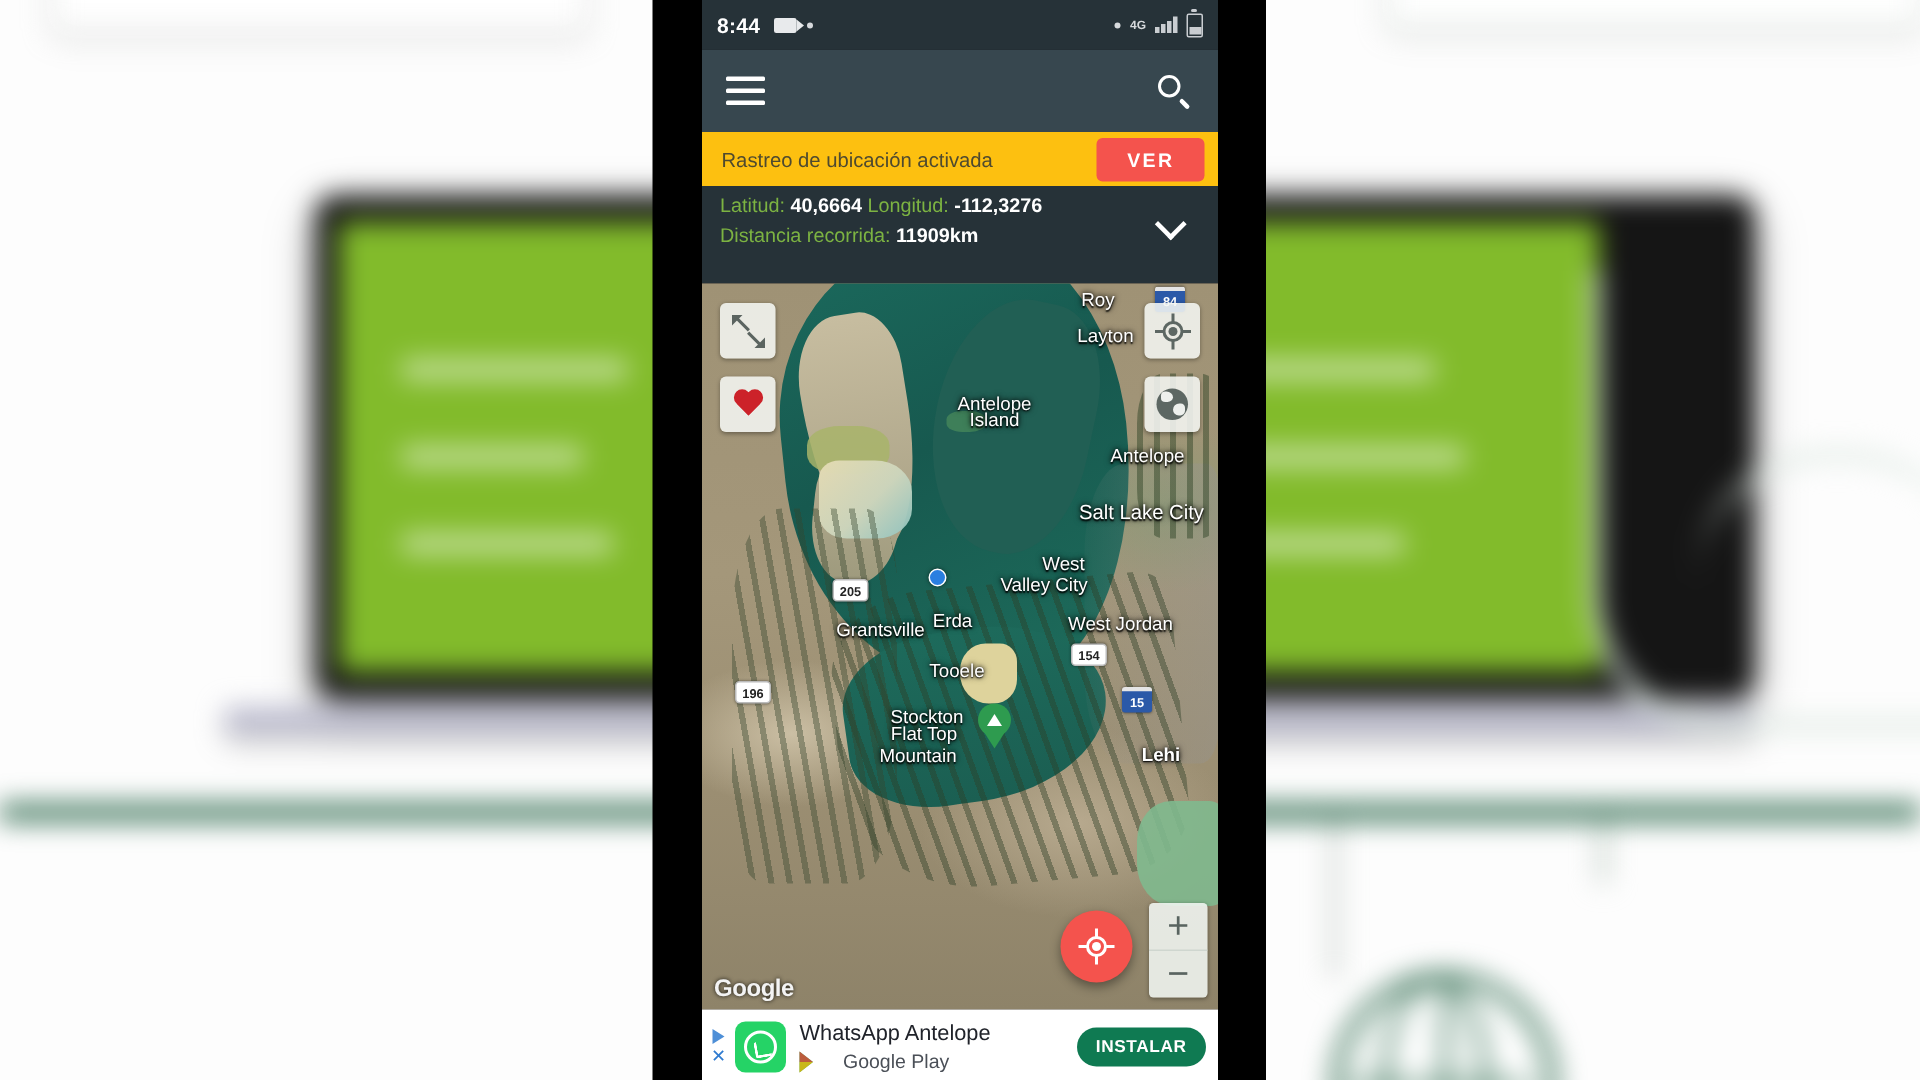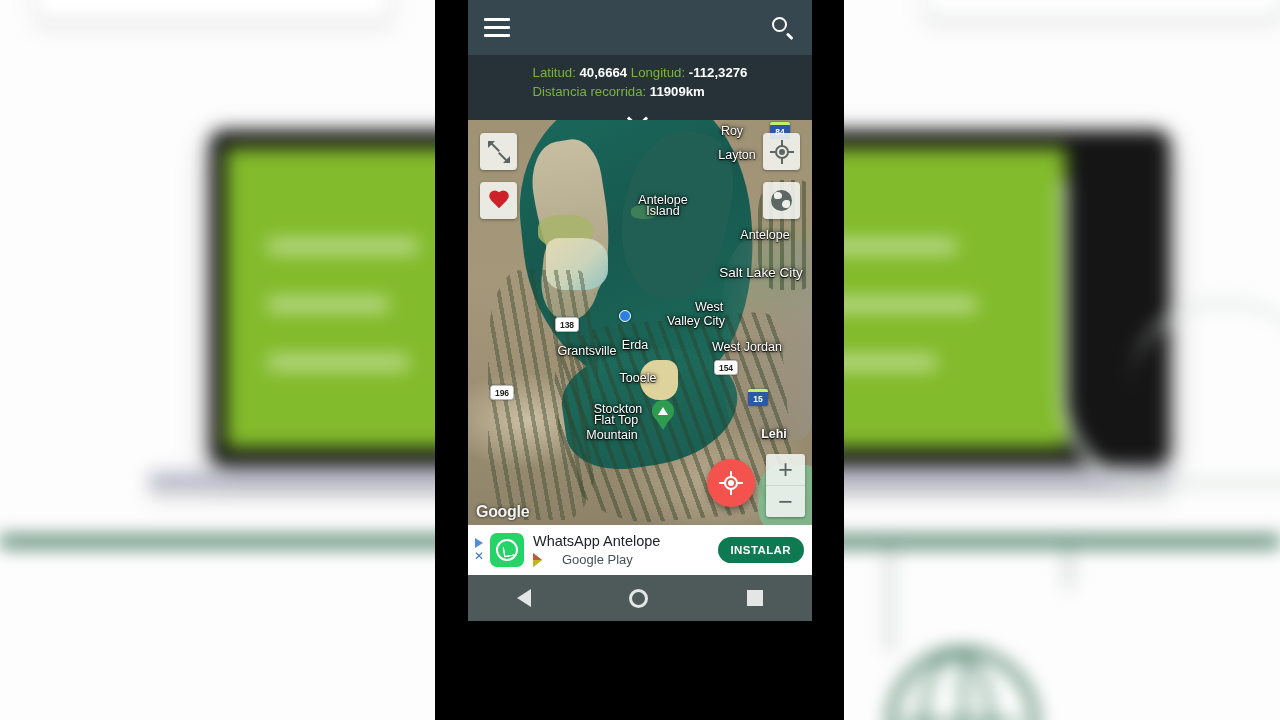--- a/index.html
+++ b/index.html
@@ -147,38 +147,38 @@
   .banner-text{font-size:13.5px;color:#4f4a2f;}
   .banner-btn{
     background:#f4534d;color:#fff;font-size:13px;font-weight:bold;letter-spacing:1.6px;
     padding:7px 20px;border-radius:4px;border:none;cursor:pointer;
     font-family:"Liberation Sans", sans-serif;
   }
 
   
   .infopanel{
     background:#263238;padding:8px 12px 28px 12px;box-sizing:border-box;
-    display:flex;align-items:center;height:65px;flex-direction:column;
+    display:flex;align-items:center;height:65px;
   }
   .info-lines{flex:1;line-height:1.45;}
   .info-row{font-size:13.2px;white-space:nowrap;overflow:hidden;text-overflow:ellipsis;}
   .lbl{color:#7cb342;}
   .val{color:#ffffff;font-weight:bold;}
   .chev{
     width:30px;height:30px;position:relative;cursor:pointer;flex:0 0 30px;margin-right:4px;
   }
   .chev:before{
     content:"";position:absolute;left:7px;top:10px;width:12px;height:12px;
     border-right:3px solid #fff;border-bottom:3px solid #fff;
     transform:rotate(45deg);
   }
 
   
   .map{
-    position:relative;height:405px;overflow:hidden;
+    position:relative;height:484px;overflow:hidden;
     background:#9d8f79;
   }
   .map-terrain{position:absolute;inset:0;}
   .t-base{
     position:absolute;inset:0;
     background:
       radial-gradient(ellipse 120px 70px at 60px 300px, #cbbfa4 0%, rgba(203,191,164,0) 70%),
       radial-gradient(ellipse 150px 90px at 250px 360px, #b7a98e 0%, rgba(183,169,142,0) 70%),
       radial-gradient(ellipse 110px 80px at 310px 150px, #8d9a72 0%, rgba(141,154,114,0) 70%),
       linear-gradient(180deg,#9f9275 0%, #a4977a 40%, #9b8e72 70%, #8e8369 100%);
@@ -274,21 +274,21 @@
     position:absolute;font-size:8.5px;font-weight:bold;
     display:flex;align-items:center;justify-content:center;
     box-shadow:0 0 2px rgba(0,0,0,.5);
   }
   .shield.us{
     background:#fff;color:#222;border-radius:3px;width:22px;height:13px;
     border:1px solid #bbb;
   }
   .shield.ih{
     background:#2b59a8;color:#fff;border-radius:2px;width:20px;height:14px;
-    border-top:3px solid #bef264;
+    border-top:3px solid #e5e5e5;
   }
   .dot-blue{
     position:absolute;width:10px;height:10px;border-radius:50%;
     background:#2a7fe0;border:1.5px solid #fff;box-shadow:0 0 3px rgba(0,0,0,.5);
   }
   .pin-green{
     position:absolute;width:22px;height:30px;
   }
   .pin-green .head{
     width:22px;height:22px;border-radius:50% 50% 50% 50%;background:#2e9b4f;
@@ -466,30 +466,53 @@
       <div class="ell"></div>
     </div>
   </div>
 </div>
 
 <div class="pillar l"></div>
 <div class="pillar r"></div>
 
 <div id="phone">
 
+  <div class="statusbar">
+    <div class="sb-time">8:44</div>
+    <div class="sb-icons-left">
+      <div class="sb-cam"></div>
+      <div class="sb-dot"></div>
+    </div>
+    <div class="sb-spacer"></div>
+    <div class="sb-icons-right">
+      <div class="sb-dot"></div>
+      <div class="sb-4g">4G</div>
+      <div class="sb-bars">
+          <i></i>
+          <i></i>
+          <i></i>
+          <i></i>
+        </div>
+      <div class="sb-batt"></div>
+    </div>
+  </div>
 
   <div class="appbar">
     <div class="ic-ham">
       <span></span>
         <span></span>
         <span></span>
     </div>
     <div class="ic-search"></div>
   </div>
 
+  <div class="banner">
+    <div class="banner-text">Rastreo de ubicación activada</div>
+    <button class="banner-btn">VER</button>
+  </div>
 
   <div class="infopanel">
     <div class="info-lines">
       <div class="info-row">
         <span class="lbl">Latitud:</span>
         <span class="val">40,6664</span>
         <span class="lbl">Longitud:</span>
         <span class="val">-112,3276</span>
       </div>
       <div class="info-row">
@@ -532,21 +555,21 @@
         <div class="maplabel c" style="left: 119px; top: 224px;">Grantsville</div>
         <div class="maplabel c" style="left: 167px; top: 218px;">Erda</div>
         <div class="maplabel c" style="left: 170px; top: 251px;">Tooele</div>
         <div class="maplabel c" style="left: 150px; top: 282px;">Stockton</div>
         <div class="maplabel c" style="left: 148px; top: 293px;">Flat Top</div>
         <div class="maplabel c" style="left: 144px; top: 308px; text-align: right;">Mountain</div>
         <div class="maplabel c" style="left: 306px; top: 307px; font-weight: bold;">Lehi</div>
       </div>
     <div id="map-shields">
         <div class="shield ih" style="left: 302px; top: 2px;">84</div>
-        <div class="shield us" style="left: 87px; top: 197px;">138</div>
+        <div class="shield us" style="left: 87px; top: 197px;">205</div>
         <div class="shield us" style="left: 22px; top: 265px;">196</div>
         <div class="shield us" style="left: 246px; top: 240px;">154</div>
         <div class="shield ih" style="left: 280px; top: 269px;">15</div>
       </div>
 
     <div class="dot-blue" style="left:151px;top:190px;"></div>
     <div class="pin-green" style="left:184px;top:280px;">
       <div class="head"></div>
       <div class="tip"></div>
     </div>

